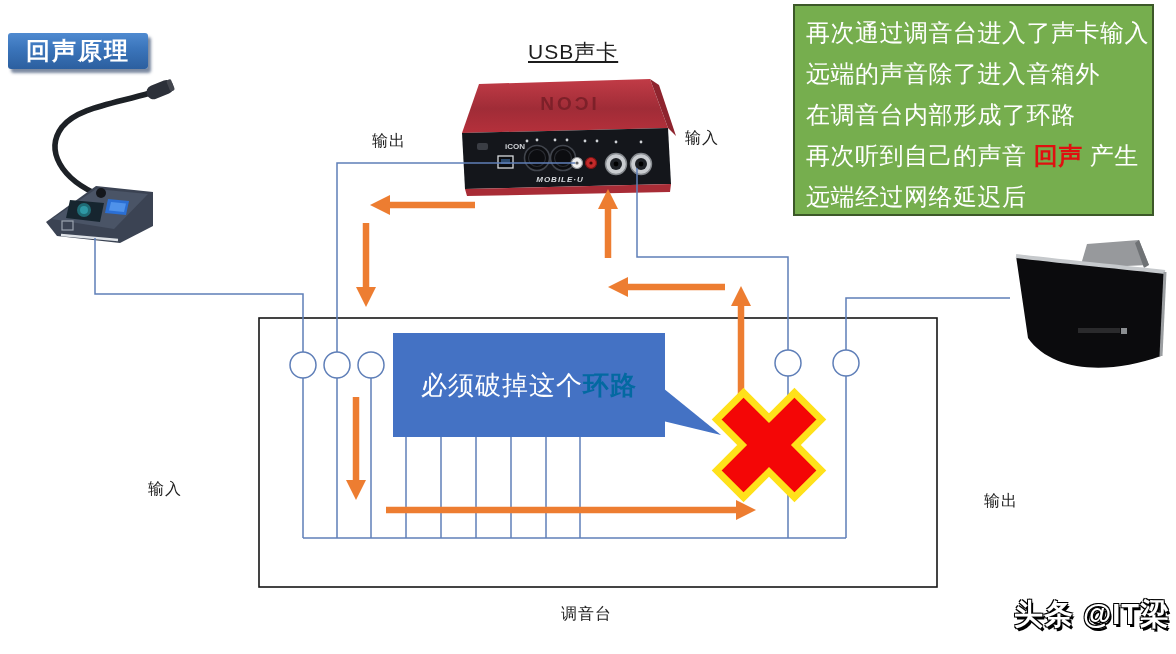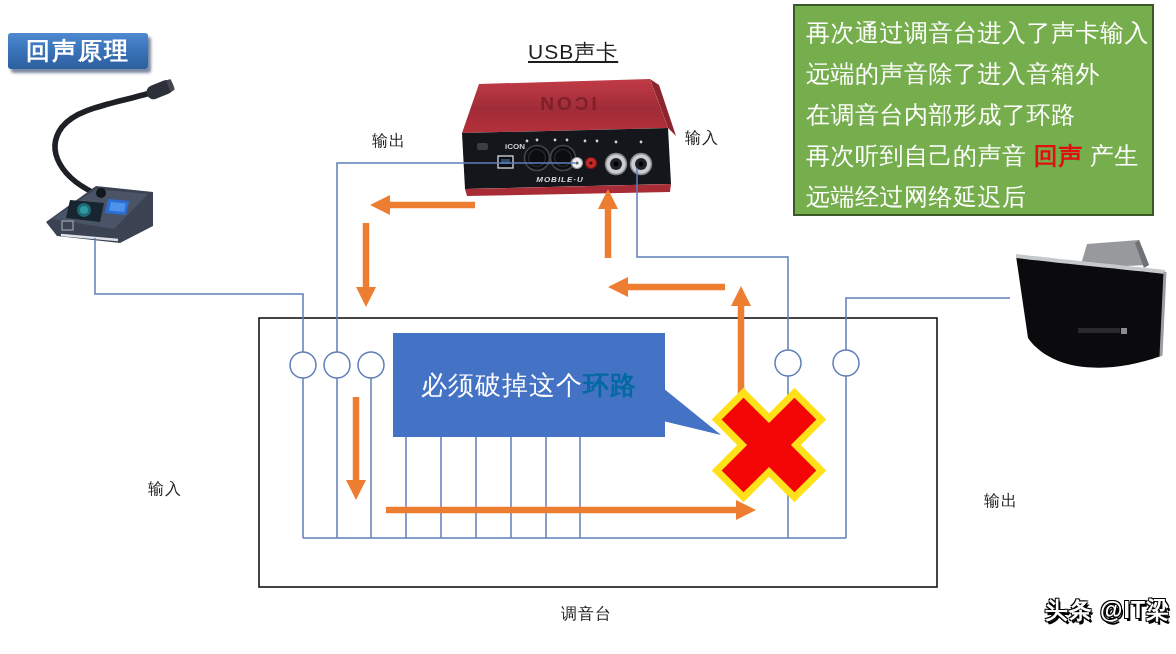--- a/index.html
+++ b/index.html
@@ -25,21 +25,21 @@
   }
   .note .hl{color:#e01010;font-weight:bold;}
   .bubble-text{
     position:absolute;left:393px;top:333px;width:272px;height:104px;
     display:flex;align-items:center;justify-content:center;
     color:#ffffff;font-size:26px;letter-spacing:1px;white-space:nowrap;
   }
   .bubble-text .hl{color:#0369a1;font-weight:bold;}
   .watermark{
     position:absolute;left:985px;top:595px;width:185px;text-align:right;
-    color:#ffffff;font-size:23px;font-weight:bold;letter-spacing:1px;white-space:nowrap;
+    color:#ffffff;font-size:29px;font-weight:bold;letter-spacing:1px;white-space:nowrap;
     text-shadow:-1px -1px 0 #000,1px -1px 0 #000,-1px 1px 0 #000,1px 1px 0 #000,2px 3px 0 #000;
   }
   svg{position:absolute;left:0;top:0;}
 </style>
 </head>
 <body>
 
 <div class="stage">
 
   <svg width="1176" height="654" viewBox="0 0 1176 654">

